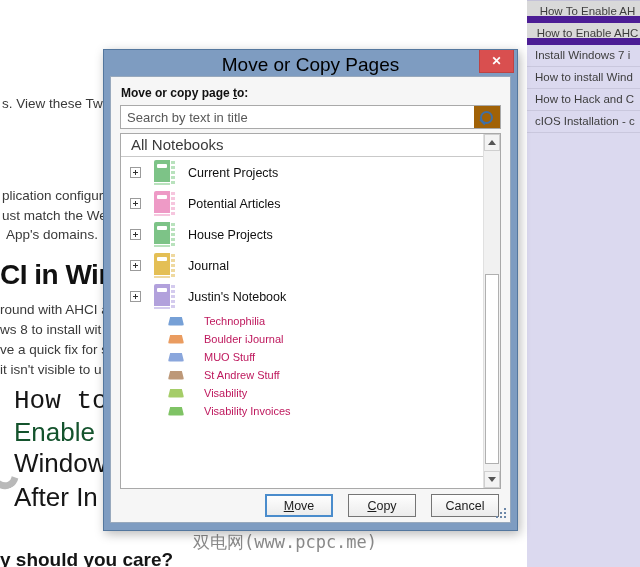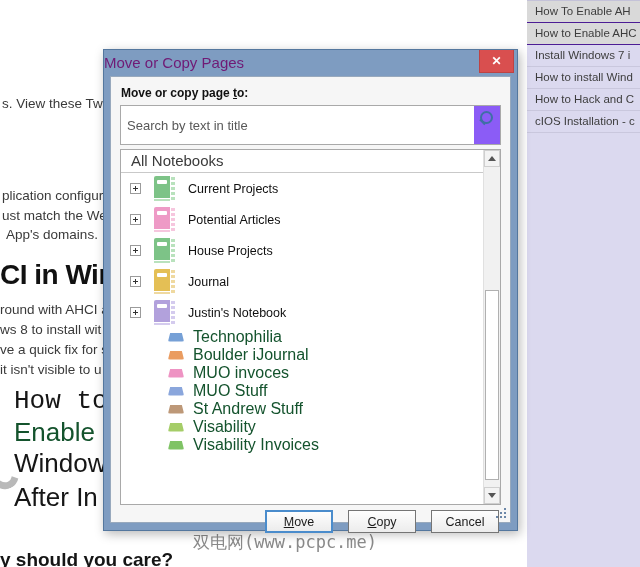--- a/index.html
+++ b/index.html
@@ -29,41 +29,41 @@
             transform:rotate(-25deg); opacity:.8; }
   .watermark { position:absolute; left:193px; top:531px; font-family:"DejaVu Sans Mono", monospace;
                font-size:17px; color:var(--watermark,#8a8a8a); white-space:nowrap; }
 
   
   .sidebar { position:absolute; left:527px; top:0; width:113px; height:567px;
              background:var(--sidebar-bg,#dbd9ef); z-index:1; border-top:1px solid #c4c2d8; }
   .side-item { height:22px; line-height:21px; font-size:11.5px; color:#3d3d3d;
                padding-left:8px; white-space:nowrap; overflow:hidden;
                border-bottom:1px solid #c9c7dd; }
-  .side-item.active { background:var(--sidebar-active-bg,#d9d9d9); border-bottom:1px solid #4c1d95; }
+  .side-item.active { background:var(--sidebar-active-bg,#d9d9d9); border-bottom:7px solid #4c1d95;text-align:center; }
 
   
   .dialog { position:absolute; left:103px; top:49px; width:415px; height:482px;
             background:var(--titlebar,#7e9cc1); border:1px solid var(--dialog-border,#54779e);
             box-shadow:2px 3px 10px rgba(0,0,0,.28); z-index:10; }
   .titlebar { position:absolute; left:0; top:0; right:0; height:26px; }
-  .title { position:absolute; left:0; right:0; top:4px; 
-           font-size:15px; color:#701a75; }
+  .title { position:absolute; left:0; right:0; top:4px; text-align:center;
+           font-size:19px; color:#000000; }
   .close { position:absolute; top:0; right:3px; width:35px; height:23px;
            background:var(--close-red,#d94f4f); border:1px solid #bd4343; border-top:none;
            color:#fff; display:flex; align-items:center; justify-content:center; cursor:default; }
   .close span { font-size:12px; font-weight:bold; line-height:1; }
 
   .content { position:absolute; left:6px; right:6px; top:26px; bottom:7px;
              background:#f6f6f6; border:1px solid #98a9bd; padding:8px 9px; }
 
   .mclabel { font-size:12px; font-weight:bold; color:#101010; margin:1px 0 5px 1px; }
   .u { text-decoration:underline; text-underline-offset:1px; }
 
-  .searchwrap { position:relative; height:40px; border:1px solid #a9a9a9; background:#8b5cf6; }
+  .searchwrap { position:relative; height:24px; border:1px solid #a9a9a9; background:#a16207; }
   .search { width:calc(100% - 26px); height:100%; border:0; outline:none;
             font-size:13px; padding-left:6px; color:#222; font-family:"Liberation Sans",sans-serif; }
   .search::placeholder { color:#585858; opacity:1; }
   .mag { position:absolute; right:7px; top:5px; width:14px; height:14px; }
   .mag::before { content:""; position:absolute; right:0; top:0; width:9px; height:9px;
                  border:2px solid #3f6fa6; border-radius:50%; }
   .mag::after { content:""; position:absolute; left:0px; bottom:2px; width:7px; height:2px;
                 background:#3f6fa6; transform:rotate(45deg); }
 
   .list { position:relative; margin-top:4px; height:356px; border:1px solid #a9a9a9; background:#fff; }
@@ -79,21 +79,21 @@
             border-radius:2px 0 0 2px; }
   .nbicon i { position:absolute; display:block; }
   .nbicon .bar { top:4px; left:3px; width:10px; height:4px; background:#fff; border-radius:1px; }
   .nbicon .spine { top:1px; bottom:1px; right:0; width:4px; }
   .nbicon .pages { bottom:0; left:0; width:16px; height:3px; border-top:1px solid #fff; }
   .tlabel { margin-left:13px; font-size:12.5px; color:#101010; }
   .srow { height:18px; display:flex; align-items:center; padding-left:47px; }
   .srow.selected { background:var(--selection-bg,#d4d4d4); }
   .secicon { width:16px; height:9px; flex:0 0 auto; border-radius:2px;
              clip-path:polygon(14% 0, 86% 0, 100% 100%, 0 100%); }
-  .slabel { margin-left:9px; font-size:16px; color:#14532d; }
+  .slabel { margin-left:20px; font-size:11px; color:#be185d; }
 
   .vscroll { position:absolute; right:0; top:0; bottom:0; width:17px; background:#f1f1f1;
              border-left:1px solid #e0e0e0; }
   .sb-btn { position:absolute; left:0; right:0; height:17px; background:#f3f3f3;
             border:1px solid #cfcfcf; display:flex; align-items:center; justify-content:center; }
   .sb-btn.up { top:0; } .sb-btn.down { bottom:0; }
   .tri-up { width:0; height:0; border-left:4px solid transparent; border-right:4px solid transparent;
             border-bottom:5px solid #555; }
   .tri-down { width:0; height:0; border-left:4px solid transparent; border-right:4px solid transparent;
               border-top:5px solid #555; }
@@ -211,24 +211,20 @@
             </div>
             <div class="srow">
               <span class="secicon" style="background: rgb(118, 160, 214);"></span>
               <span class="slabel">Technophilia</span>
             </div>
             <div class="srow">
               <span class="secicon" style="background: rgb(234, 156, 96);"></span>
               <span class="slabel">Boulder iJournal</span>
             </div>
             <div class="srow">
-              <span class="secicon" style="background: rgb(238, 147, 195);"></span>
-              <span class="slabel">MUO invoces</span>
-            </div>
-            <div class="srow">
               <span class="secicon" style="background: rgb(138, 166, 220);"></span>
               <span class="slabel">MUO Stuff</span>
             </div>
             <div class="srow">
               <span class="secicon" style="background: rgb(189, 152, 120);"></span>
               <span class="slabel">St Andrew Stuff</span>
             </div>
             <div class="srow">
               <span class="secicon" style="background: rgb(165, 205, 104);"></span>
               <span class="slabel">Visability</span>

